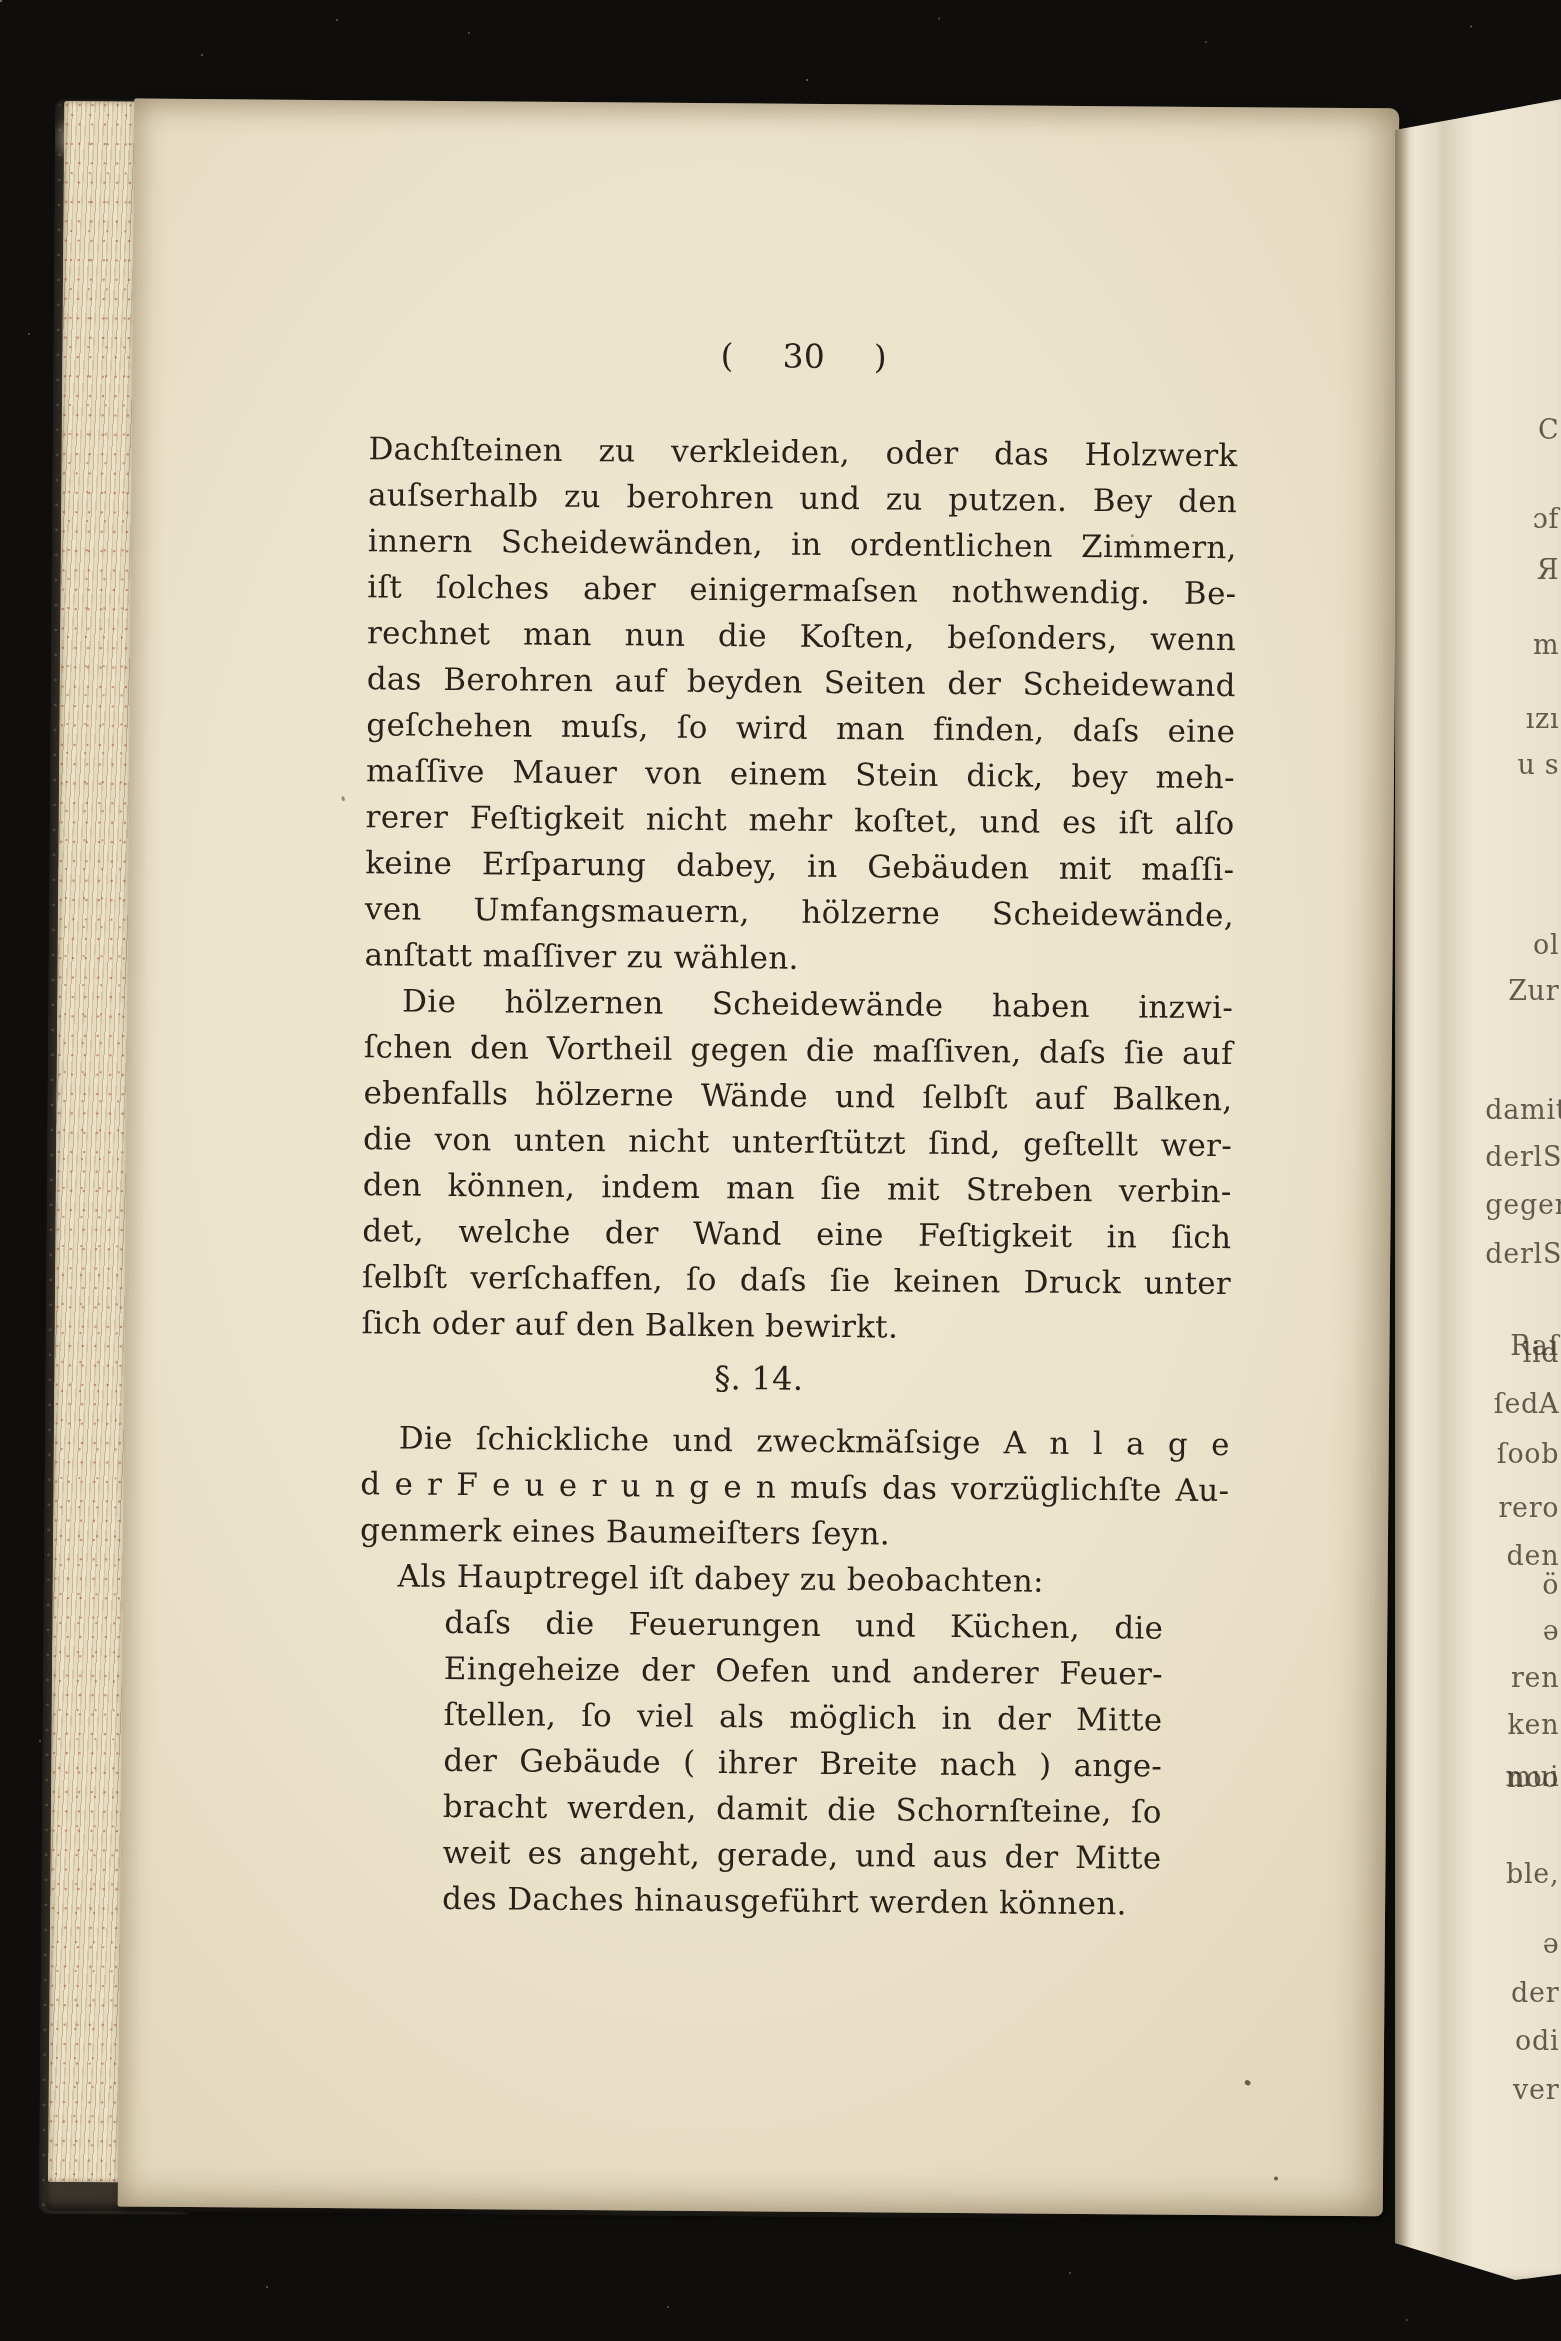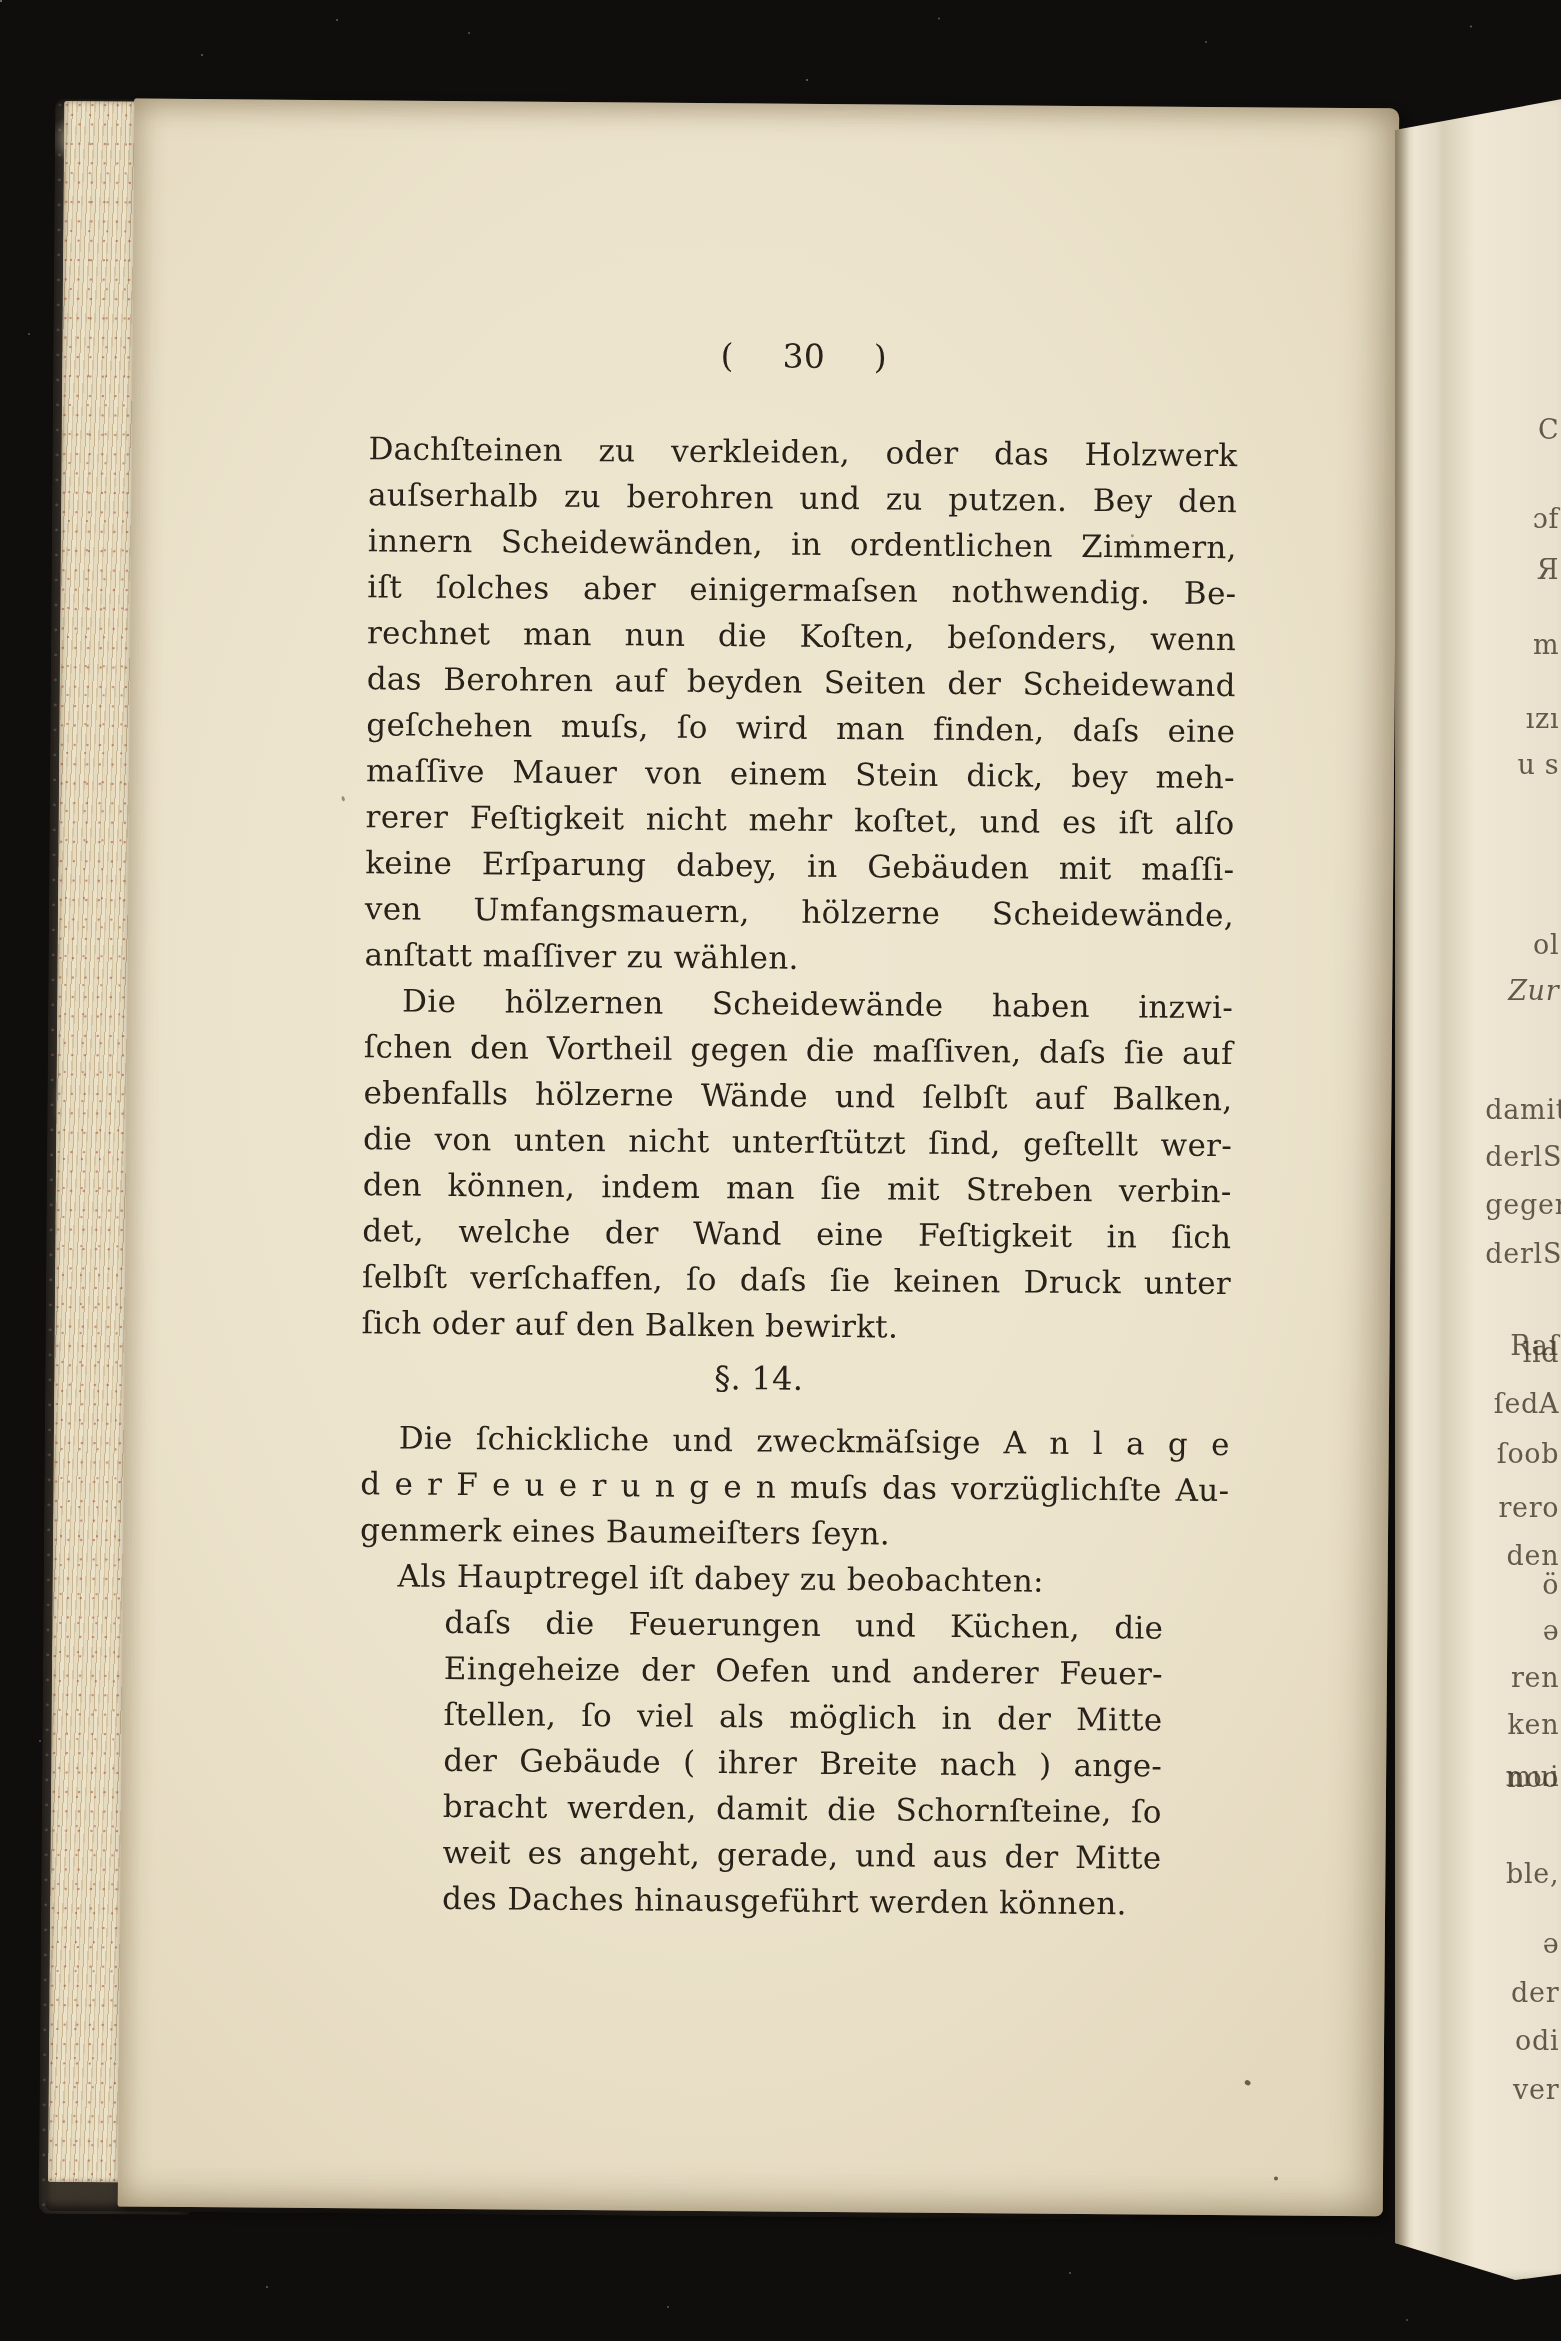--- a/index.html
+++ b/index.html
@@ -177,21 +177,21 @@
 
   <div class="facing-page">
     <div class="facing-frags">
         <div style="top: 320px;">C</div>
         <div style="top: 409px;">ɔf</div>
         <div style="top: 460px;">Я</div>
         <div style="top: 535px;">m</div>
         <div style="top: 609px;">ızı</div>
         <div style="top: 655px;">u s</div>
         <div style="top: 835px;">ol</div>
-        <div style="top: 881px; font-style: italic;">Zur</div>
+        <div style="top: 881px;">Zur</div>
         <div style="top: 1000px;">damit</div>
         <div style="top: 1047px;">derlS</div>
         <div style="top: 1095px;">gegen</div>
         <div style="top: 1144px;">derlS</div>
         <div style="top: 1236px;">Raſ</div>
         <div style="top: 1243px;">lid</div>
         <div style="top: 1294px;">ſedA</div>
         <div style="top: 1344px;">ſoob</div>
         <div style="top: 1398px;">rero</div>
         <div style="top: 1446px;">den ö</div>

